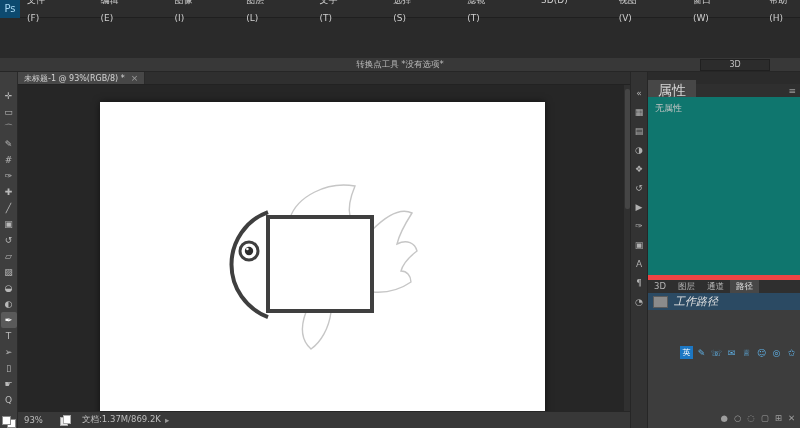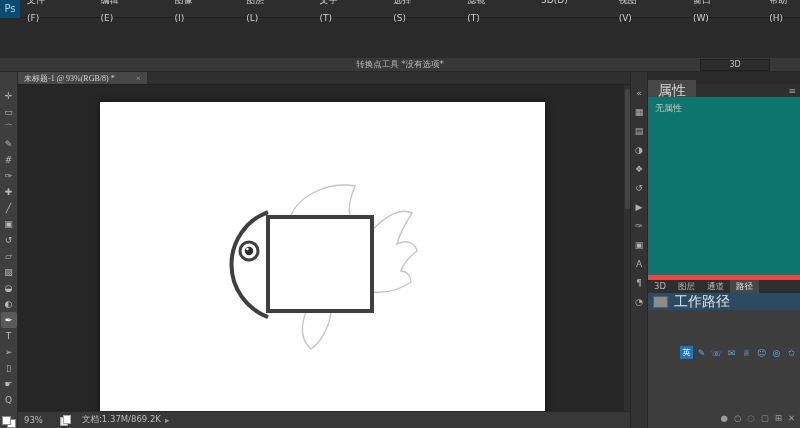--- a/index.html
+++ b/index.html
@@ -25,21 +25,21 @@
   .left-tools { width:18px; background:#3e3e3e; border-right:1px solid #2a2a2a; display:flex; flex-direction:column; align-items:center; padding-top:16px; flex:0 0 auto; }
   .tool { width:16px; height:16px; display:flex; align-items:center; justify-content:center; color:#b9b9b9; font-size:9px; line-height:16px; }
   .tool.selected { background:#5a5a5a; border-radius:2px; color:#fff; }
   .swatch-stack { position:relative; width:14px; height:14px; margin-top:8px; }
   .swatch-fg { position:absolute; top:0; left:0; width:9px; height:9px; background:#fff; border:1px solid #8a8a8a; z-index:2; }
   .swatch-bg { position:absolute; bottom:0; right:0; width:9px; height:9px; background:#fff; border:1px solid #8a8a8a; }
 
   
   .canvas-col { flex:1; display:flex; flex-direction:column; min-width:0; }
   .tabbar { height:13px; background:#2f2f2f; border-bottom:1px solid #222; display:flex; flex:0 0 auto; }
-  .doc-tab { background:#474747; padding:0 6px; display:flex; align-items:center; gap:21px; color:#d4d4d4; font-size:8px; border-right:1px solid #2a2a2a;font-family:Liberation Serif, serif; }
+  .doc-tab { background:#474747; padding:0 6px; display:flex; align-items:center; gap:6px; color:#d4d4d4; font-size:8px; border-right:1px solid #2a2a2a; }
   .tab-close { color:#9c9c9c; font-size:9px; }
   .canvas-area { flex:1; background:#262626; position:relative; overflow:hidden; }
   .document { position:absolute; left:82px; top:17px; width:445px; height:338px; background:#ffffff; box-shadow:0 0 7px rgba(0,0,0,.55); }
   .v-scrollbar { position:absolute; right:0; top:0; bottom:0; width:7px; background:#303030; border-left:1px solid #262626; }
   .v-thumb { position:absolute; top:4px; left:1px; width:5px; height:120px; background:#454545; border-radius:2px; }
 
   
   .statusbar { height:17px; background:#383838; border-top:1px solid #262626; display:flex; align-items:center; gap:10px; padding:0 6px; font-size:8.5px; color:#bdbdbd; flex:0 0 auto; }
   .zoom-box { min-width:26px; }
   .docs-icon { position:relative; width:12px; height:11px; }
@@ -58,21 +58,21 @@
   .panel-header { height:13px; background:#2f2f2f; display:flex; align-items:center; flex:0 0 auto; }
   .panel-tab { background:#474747; padding:4px 10px; line-height:13px; color:#d6d6d6; font-size:14px; }
   .panel-menu { margin-left:auto; margin-right:4px; color:#9a9a9a; font-size:9px; }
   .props-body { height:183px; background:#0f766e; border-bottom:5px solid #ef4444; padding:5px 7px; color:#c5c5c5; flex:0 0 auto; }
   .paths-tabs { height:13px; background:#2f2f2f; display:flex; align-items:center; flex:0 0 auto; }
   .paths-tab { padding:0 6px; line-height:13px; color:#b5b5b5; font-size:8.5px; }
   .paths-tab.selected { background:#474747; color:#e0e0e0; }
   .paths-body { flex:1; background:#3d3d3d; position:relative; min-height:0; }
   .path-item { height:17px; background:#2b4a63; display:flex; align-items:center; gap:6px; padding:0 5px; color:#e2e2e2; }
   .path-thumb { width:15px; height:12px; background:#8b8b8b; border:1px solid #5c5c5c; flex:0 0 auto; }
-  .path-label { font-size:14px; }
+  .path-label { font-style:italic; font-size:11px; }
   .taskbar-row { position:absolute; top:53px; right:2px; display:flex; gap:2px; align-items:center; }
   .taskbar-icon { width:13px; height:13px; display:flex; align-items:center; justify-content:center; color:#5fb2e8; font-size:9px; }
   .taskbar-icon.selected { background:#1c77c3; color:#ffffff; font-size:8px; }
   .panel-footer { position:absolute; bottom:5px; right:5px; display:flex; gap:6px; }
   .footer-icon { color:#9e9e9e; font-size:8.5px; }
 
   svg .sketch { fill:none; stroke-width:1.4; }
   svg .outline { stroke-width:4; }
 </style>
 </head>

